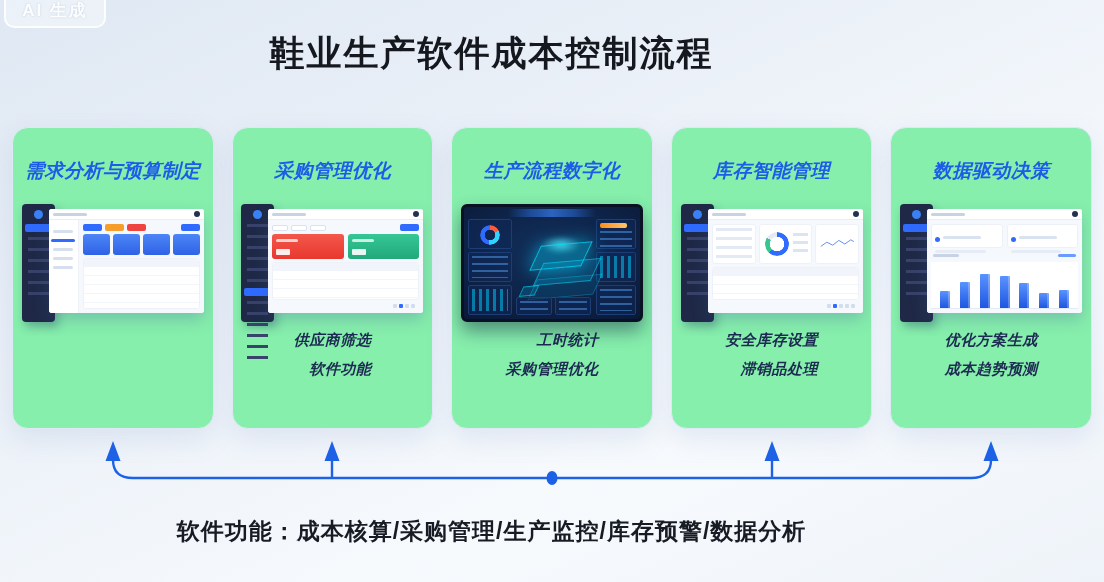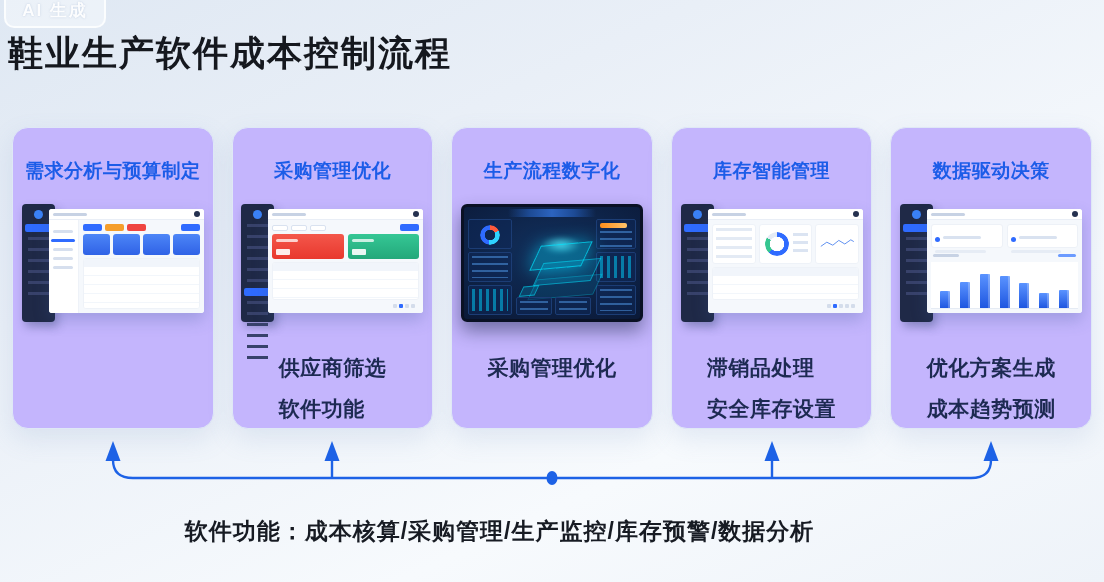--- a/index.html
+++ b/index.html
@@ -13,38 +13,38 @@
   
   .watermark {
     position:absolute; top:-12px; left:4px; width:102px; height:40px;
     background:rgba(250,252,255,.45); border:2px solid rgba(255,255,255,.8);
     border-radius:10px; display:flex; align-items:flex-end; justify-content:center;
     color:rgba(255,255,255,.95); font-size:17px; font-weight:600; padding-bottom:4px;
     text-shadow:0 0 2px rgba(160,180,210,.6); letter-spacing:2px;
   }
 
   .page-title {
-    position:absolute; top:30px; left:8px; width:100%; text-align:left;
+    position:absolute; top:30px; left:0; width:100%; text-align:center;
     font-size:35px; font-weight:800; color:#15181e; letter-spacing:2px;
   }
 
   
   .cards { position:absolute; top:127px; left:12px; width:1080px; display:flex; gap:18px; }
   .card {
-    flex:1; height:302px; background:#c4b5fd; border-radius:16px;
+    flex:1; height:302px; background:#86efac; border-radius:16px;
     border:1px solid #dfe8f6; box-shadow:0 10px 26px rgba(110,140,190,.16);
-    display:flex; flex-direction:column; align-items:center; overflow:hidden;
+    display:flex; flex-direction:column; align-items:center; overflow:hidden;font-style:italic;
   }
   .card-title {
     margin-top:30px; font-size:19px; font-weight:800; letter-spacing:.5px;
     color:var(--accent_blue,#1c5ce8); white-space:nowrap;
   }
   .thumb { margin-top:20px; width:182px; height:118px; position:relative; flex:none; }
   .captions {
-    margin-top:26px; text-align:left; font-size:21px; font-weight:600;
+    margin-top:3px; text-align:right; font-size:15px; font-weight:600;
     color:var(--caption,#1d2a52); line-height:1.95; letter-spacing:.5px;
   }
 
   
   .t-sidebar {
     position:absolute; left:0; top:0; width:33px; height:100%;
     background:#1f2947; border-radius:4px; box-shadow:3px 5px 10px rgba(25,45,90,.35);
   }
   .t-logo { width:9px; height:9px; border-radius:50%; background:#3b82f6; margin:6px auto 5px; }
   .t-active { width:27px; height:8px; border-radius:2px; background:#2f6bff; margin:4px auto; }
@@ -155,21 +155,21 @@
     flex:1; display:flex; align-items:flex-end; justify-content:space-around;
     border-bottom:1px solid #e5ebf4; padding:2px 4px 0; background:#fff;
   }
   .t-bar { width:10px; border-radius:1px 1px 0 0; background:linear-gradient(180deg,#5a93ff,#1e56e0); box-shadow:inset -2px 0 0 rgba(255,255,255,.25); }
 
   
   .connector { position:absolute; left:52px; top:440px; width:1000px; height:52px; }
 
   
   .footer {
-    position:absolute; top:516px; left:8px; width:100%; text-align:center;
+    position:absolute; top:516px; left:0; width:100%; text-align:center;
     font-size:23px; color:#171b23; letter-spacing:1px;
   }
   .footer .label { font-weight:800; }
   .footer .features { font-weight:600; }
 </style>
 </head>
 <body>
 
 <div class="canvas">
 
@@ -318,20 +318,21 @@
             <div class="t-dpanel">
                 <div class="t-dbars"></div>
               </div>
             <div class="t-dpanel">
                 <div class="t-dlines"></div>
               </div>
           </div>
         </div>
       </div>
       <div class="captions">
+        <div>工时统计</div>
         <div>采购管理优化</div>
       </div>
     </div>
 
     <div class="card">
       <div class="card-title">库存智能管理</div>
       <div class="thumb">
         <div class="t-sidebar">
           <div class="t-logo"></div>
           <div class="t-active"></div>
@@ -365,22 +366,22 @@
               <i></i>
                 <i class="on"></i>
                 <i></i>
                 <i></i>
                 <i></i>
             </div>
           </div>
         </div>
       </div>
       <div class="captions">
+        <div>安全库存设置</div>
         <div>滞销品处理</div>
-        <div>安全库存设置</div>
       </div>
     </div>
 
     <div class="card">
       <div class="card-title">数据驱动决策</div>
       <div class="thumb">
         <div class="t-sidebar">
           <div class="t-logo"></div>
           <div class="t-active"></div>
           <div class="t-navlines"></div>

